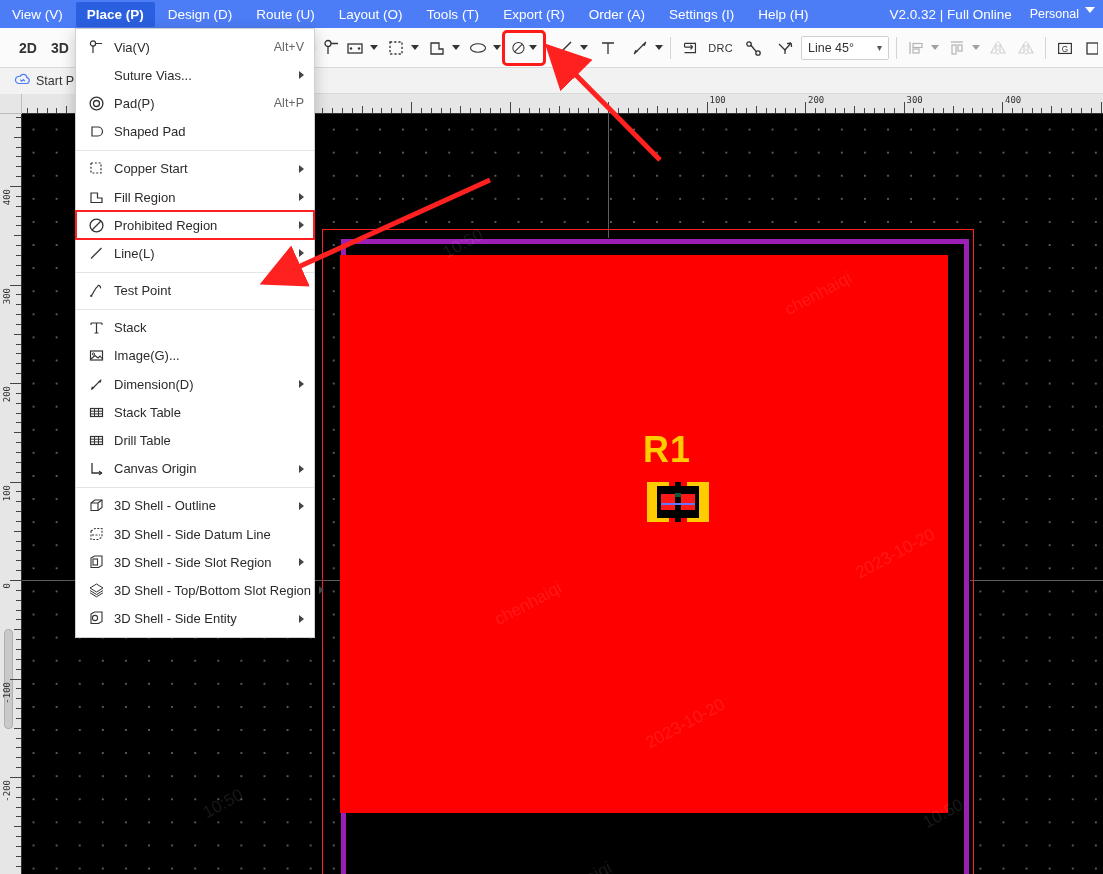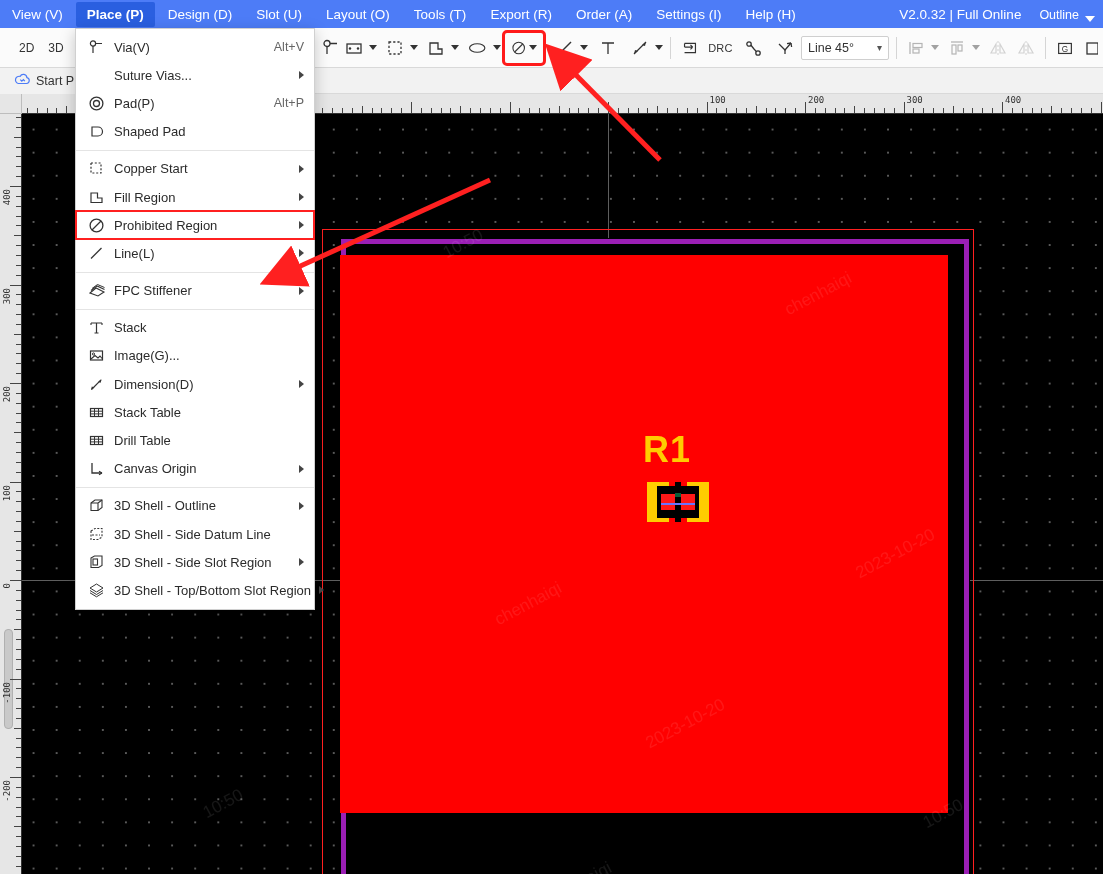--- a/index.html
+++ b/index.html
@@ -7,35 +7,35 @@
               font-family:"Liberation Sans", sans-serif; }
 
   
   #menubar {
     position:absolute; left:0; top:0; width:1103px; height:28px;
     background:#4d7cf7; display:flex; align-items:center;
     color:#fff; font-size:13.5px; user-select:none;
   }
   .menu-item { padding:5px 11px; margin:0 1px; border-radius:2px; white-space:nowrap; }
   .menu-item.active { background:#2a5fe0; font-weight:bold; }
-  #menubar-right { margin-left:auto; display:flex; align-items:flex-end; padding-right:8px; }
+  #menubar-right { margin-left:auto; display:flex; align-items:flex-start; padding-right:8px; }
   #version-label { font-size:13.5px; margin-right:18px; white-space:nowrap; }
   #account-label { font-size:12.5px; margin-right:6px; }
   .caret-down {
     width:0;height:0;border-left:5px solid transparent;border-right:5px solid transparent;
     border-top:6px solid #fff;
   }
 
   
   #toolbar {
     position:absolute; left:0; top:28px; width:1103px; height:40px;
     background:#fbfbfb; border-bottom:1px solid #d9d9d9;
     display:flex; align-items:center;
   }
-  #viewmode { display:flex; align-items:center; padding:0 6px 0 12px; font-size:12px; color:#333; }
+  #viewmode { display:flex; align-items:center; padding:0 6px 0 12px; font-size:14px; color:#333;font-weight:bold; }
   #viewmode span { padding:3px 7px; }
   .tb-sep { width:1px; height:22px; background:#d5d5d5; margin:0 7px; flex:none; }
   .tb-btn {
     height:30px; min-width:24px; display:flex; align-items:center; justify-content:center;
     padding:0 2px; position:relative;
   }
   .tb-btn svg { display:block; }
   .tb-arrow { width:0;height:0;border-left:4px solid transparent;border-right:4px solid transparent;
               border-top:5px solid #333; margin-left:3px; }
   .tb-btn.disabled { opacity:.35; }
@@ -163,30 +163,30 @@
   #anno { position:absolute; left:0; top:0; width:1103px; height:874px;
           pointer-events:none; z-index:60; }
 </style>
 </head>
 <body>
 
 <div id="menubar">
   <div class="menu-item">View (V)</div>
   <div class="menu-item active">Place (P)</div>
   <div class="menu-item">Design (D)</div>
-  <div class="menu-item">Slot (U)</div>
+  <div class="menu-item">Route (U)</div>
   <div class="menu-item">Layout (O)</div>
   <div class="menu-item">Tools (T)</div>
   <div class="menu-item">Export (R)</div>
   <div class="menu-item">Order (A)</div>
   <div class="menu-item">Settings (I)</div>
   <div class="menu-item">Help (H)</div>
   <div id="menubar-right">
     <div id="version-label">V2.0.32 | Full Online</div>
-    <div id="account-label">Outline</div>
+    <div id="account-label">Personal</div>
     <div class="caret-down"></div>
   </div>
 </div>
 
 <div id="toolbar">
   <div id="viewmode">
     <span>2D</span>
     <span>3D</span>
   </div>
   <div class="tb-sep"></div>
@@ -670,32 +670,31 @@
       <svg width="17" height="17" viewBox="0 0 17 17">
           <line x1="3" y1="13.5" x2="13.5" y2="3" stroke="#333" stroke-width="1.3"></line>
         </svg>
     </span>
     <span class="lbl">Line(L)</span>
     <span class="sub"></span>
   </div>
 
   <div class="mi-sep"></div>
 
-
-  <div class="mi">
-    <span class="ico">
-      <svg width="19" height="17" viewBox="0 0 19 17">
-          <path d="M2 11 L8 6 L16 10 L10 14 Z" fill="none" stroke="#333" stroke-width="1.1"></path>
-          <path d="M3 8.5 L9 4 L16.5 7.5" fill="none" stroke="#333" stroke-width="1.1"></path>
-          <path d="M4 6.5 L9.5 2.5 L16.5 5.5" fill="none" stroke="#333" stroke-width="1"></path>
-        </svg>
-    </span>
-    <span class="lbl">FPC Stiffener</span>
-    <span class="sub"></span>
-  </div>
+  <div class="mi">
+    <span class="ico">
+      <svg width="17" height="17" viewBox="0 0 17 17">
+          <path d="M3.5 13.5 C6 11 6.5 6 10 4.2" fill="none" stroke="#333" stroke-width="1.2"></path>
+          <circle cx="3.2" cy="13.9" r="1.1" fill="#333"></circle>
+          <path d="M9.5 3.5 a2.4 2.4 0 0 1 3 2.8" fill="none" stroke="#333" stroke-width="1.2"></path>
+        </svg>
+    </span>
+    <span class="lbl">Test Point</span>
+  </div>
+
 
   <div class="mi-sep"></div>
 
   <div class="mi">
     <span class="ico">
       <svg width="17" height="17" viewBox="0 0 17 17">
           <path d="M3 4 H14 M8.5 4 V14" stroke="#333" stroke-width="1.2" fill="none"></path>
           <path d="M3 4 V6 M14 4 V6 M6.5 14 H10.5" stroke="#333" stroke-width="1.1" fill="none"></path>
         </svg>
     </span>
@@ -795,20 +794,30 @@
       <svg width="17" height="17" viewBox="0 0 17 17">
           <path d="M8.5 2 L15 6 L8.5 10 L2 6 Z" fill="none" stroke="#333" stroke-width="1"></path>
           <path d="M2 8.5 L8.5 12.5 L15 8.5" fill="none" stroke="#333" stroke-width="1"></path>
           <path d="M2 10.8 L8.5 14.8 L15 10.8" fill="none" stroke="#333" stroke-width="1"></path>
         </svg>
     </span>
     <span class="lbl">3D Shell - Top/Bottom Slot Region</span>
     <span class="sub"></span>
   </div>
 
+  <div class="mi">
+    <span class="ico">
+      <svg width="17" height="17" viewBox="0 0 17 17">
+          <path d="M3 4 L6.5 2 L14 2 L14 11.5 L10.5 13.5 L3 13.5 Z" fill="none" stroke="#333" stroke-width="1.1"></path>
+          <circle cx="7" cy="8" r="2.6" fill="none" stroke="#333" stroke-width="1.1"></circle>
+        </svg>
+    </span>
+    <span class="lbl">3D Shell - Side Entity</span>
+    <span class="sub"></span>
+  </div>
 
 </div>
 
 <svg id="anno">
   <defs>
     <marker id="ah" markerWidth="9" markerHeight="9" refX="1" refY="4.5" orient="auto">
       <path d="M0 0 L9 4.5 L0 9 z" fill="#ff2020"></path>
     </marker>
   </defs>
   <line x1="660" y1="160" x2="573" y2="72" stroke="#ff2020" stroke-width="5" marker-end="url(#ah)"></line>

